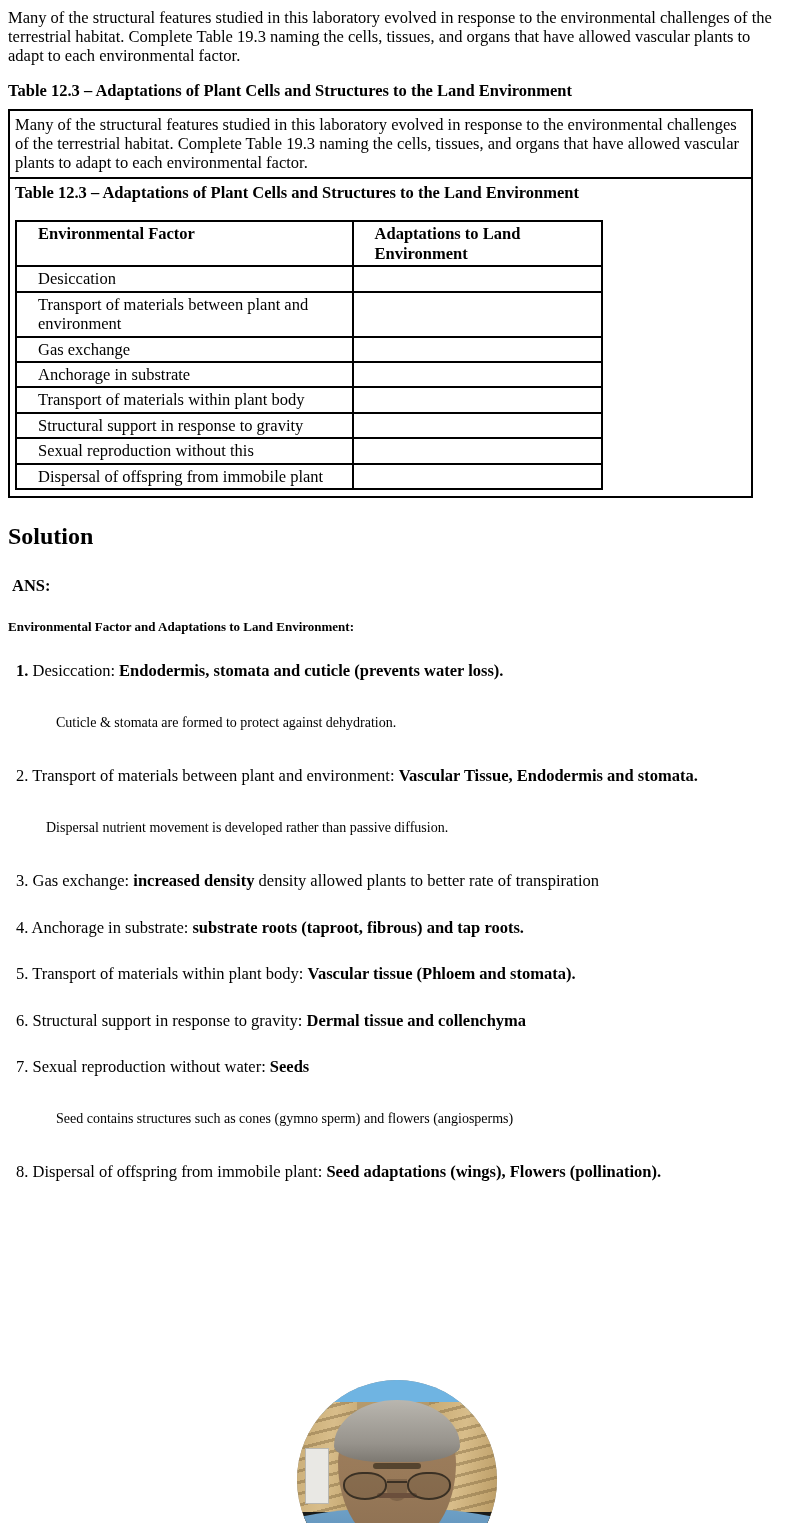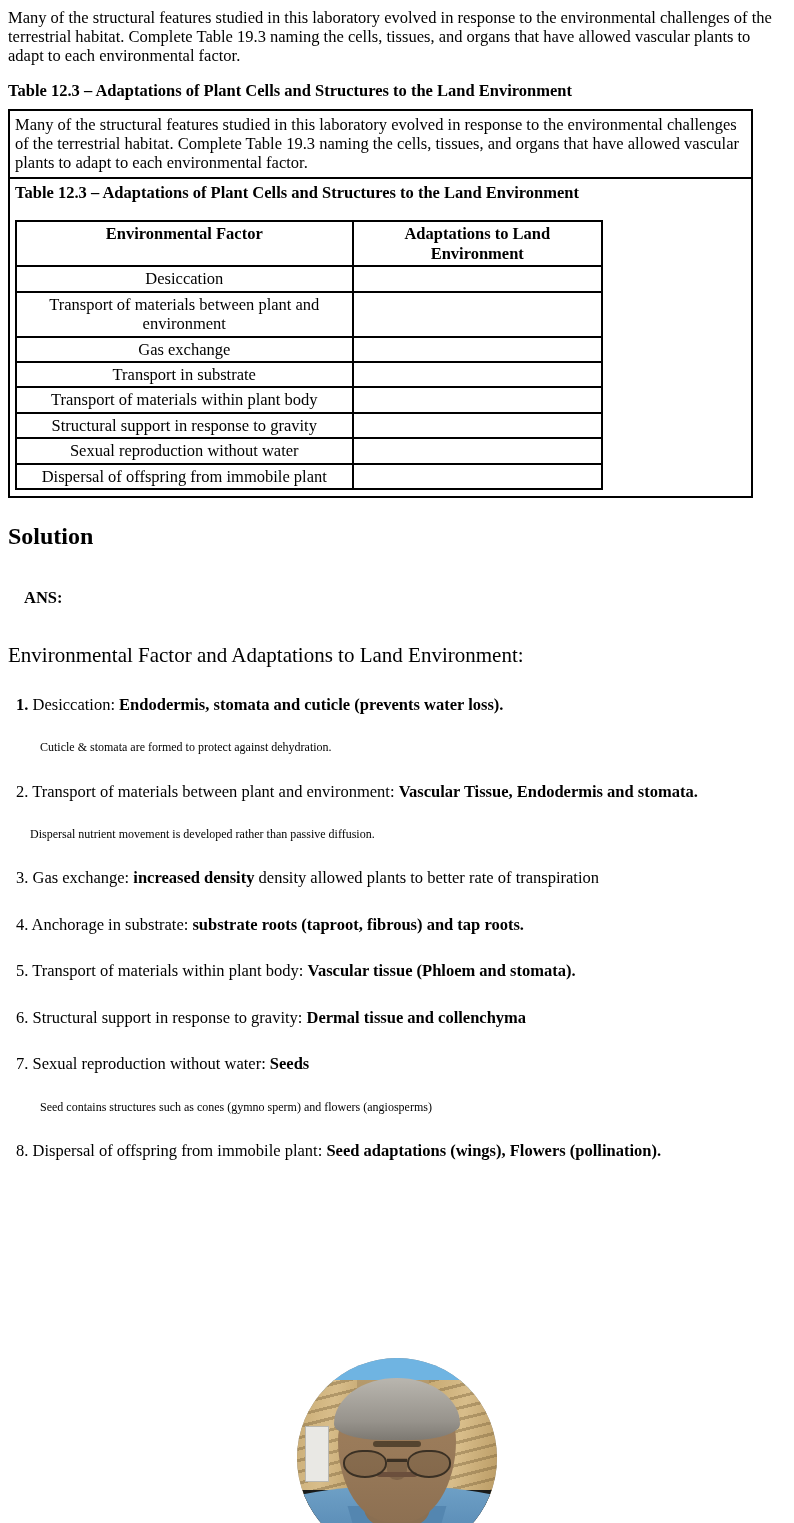--- a/index.html
+++ b/index.html
@@ -74,61 +74,61 @@
     border: 1px solid #000;
     width: 588px;
     margin: 14px 0 2px 0;
     background: #fff;
   }
   table.inner td,
   table.inner th {
     border: 1px solid #000;
     padding: 2px 21px;
     font-size: 16.5px;
-    text-align: center;
+    text-align: left;
     vertical-align: top;
     height: 17px;
   }
   table.inner th {
     font-weight: bold;
   }
   table.inner .c-factor { width: 345px; }
   table.inner .c-adapt  { width: 237px; margin-left: 36px; }
 
   
   .sol-head {
     margin: 0;
     padding: 24px 8px 0 8px;
     font-size: 24px;
     font-weight: bold;
   }
   .ans-label {
-    margin: 16px;
+    margin: 4px;
     padding: 21px 8px 0 8px;
     font-size: 16.5px;
     font-weight: bold;
   }
   .sec-head {
     margin: 0;
     padding: 20px 8px 0 8px;
-    font-size: 21px;
-    font-weight: normal;
+    font-size: 13px;
+    font-weight: bold;
   }
   .item {
     margin: 8px;
     padding: 19px 8px 0 8px;
     font-size: 16.5px;
     line-height: 1.18;
   }
   .item .num-b { font-weight: bold; }
   .item .ans { font-weight: bold; }
   .subitem {
-    margin: 0;
+    margin: 16px;
     padding: 18px 8px 0 40px;
-    font-size: 12px;
+    font-size: 14px;
     line-height: 1.18;
   }
   .subitem.tight { padding-left: 30px; }
 
   
   .avatar-block {
     margin: 0;
     padding: 190px 0 0 0;
     text-align: center;
   }
@@ -314,33 +314,33 @@
                 </tr>
                 <tr>
                   <td class="c-factor">Transport of materials between plant and environment</td>
                   <td class="c-adapt"></td>
                 </tr>
                 <tr>
                   <td class="c-factor">Gas exchange</td>
                   <td class="c-adapt"></td>
                 </tr>
                 <tr>
-                  <td class="c-factor">Transport in substrate</td>
+                  <td class="c-factor">Anchorage in substrate</td>
                   <td class="c-adapt"></td>
                 </tr>
                 <tr>
                   <td class="c-factor">Transport of materials within plant body</td>
                   <td class="c-adapt"></td>
                 </tr>
                 <tr>
                   <td class="c-factor">Structural support in response to gravity</td>
                   <td class="c-adapt"></td>
                 </tr>
                 <tr>
-                  <td class="c-factor">Sexual reproduction without water</td>
+                  <td class="c-factor">Sexual reproduction without this</td>
                   <td class="c-adapt"></td>
                 </tr>
                 <tr>
                   <td class="c-factor">Dispersal of offspring from immobile plant</td>
                   <td class="c-adapt"></td>
                 </tr>
               </tbody>
             </table>
 
           </td>

